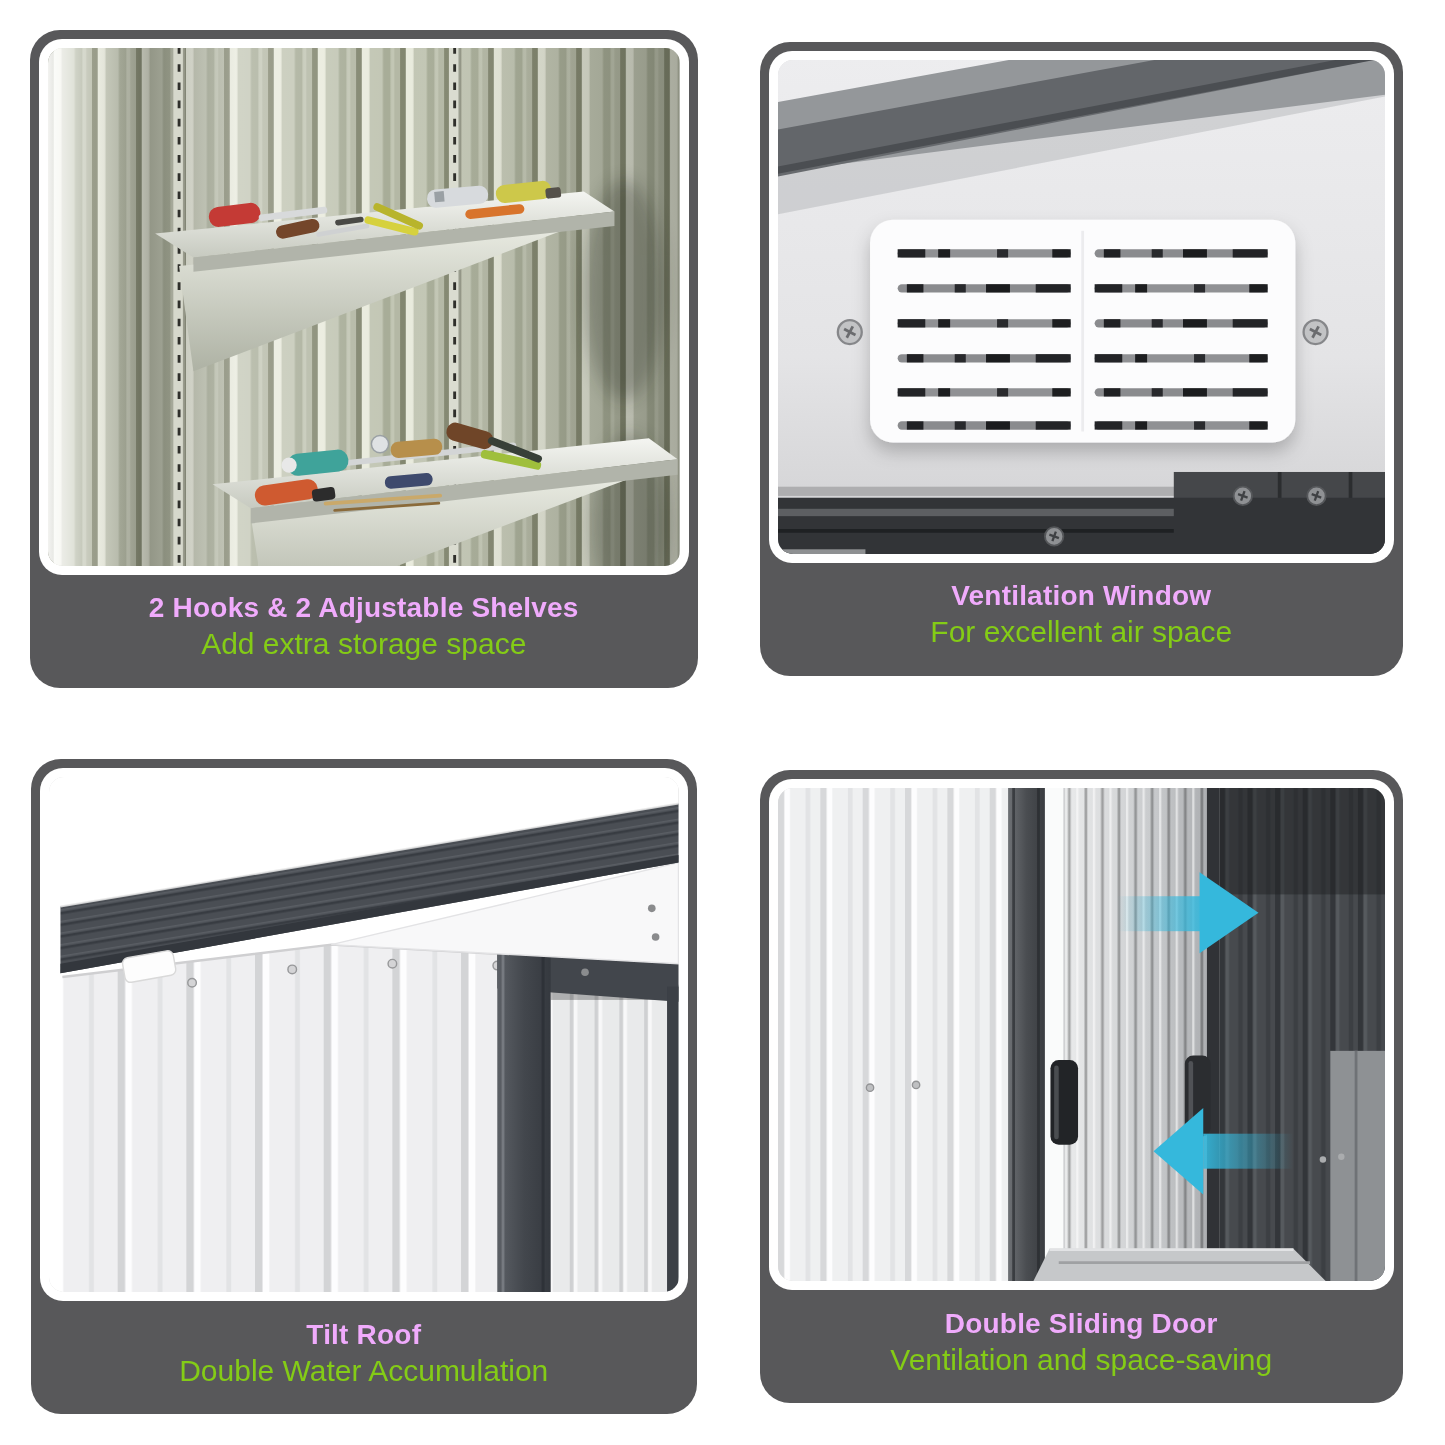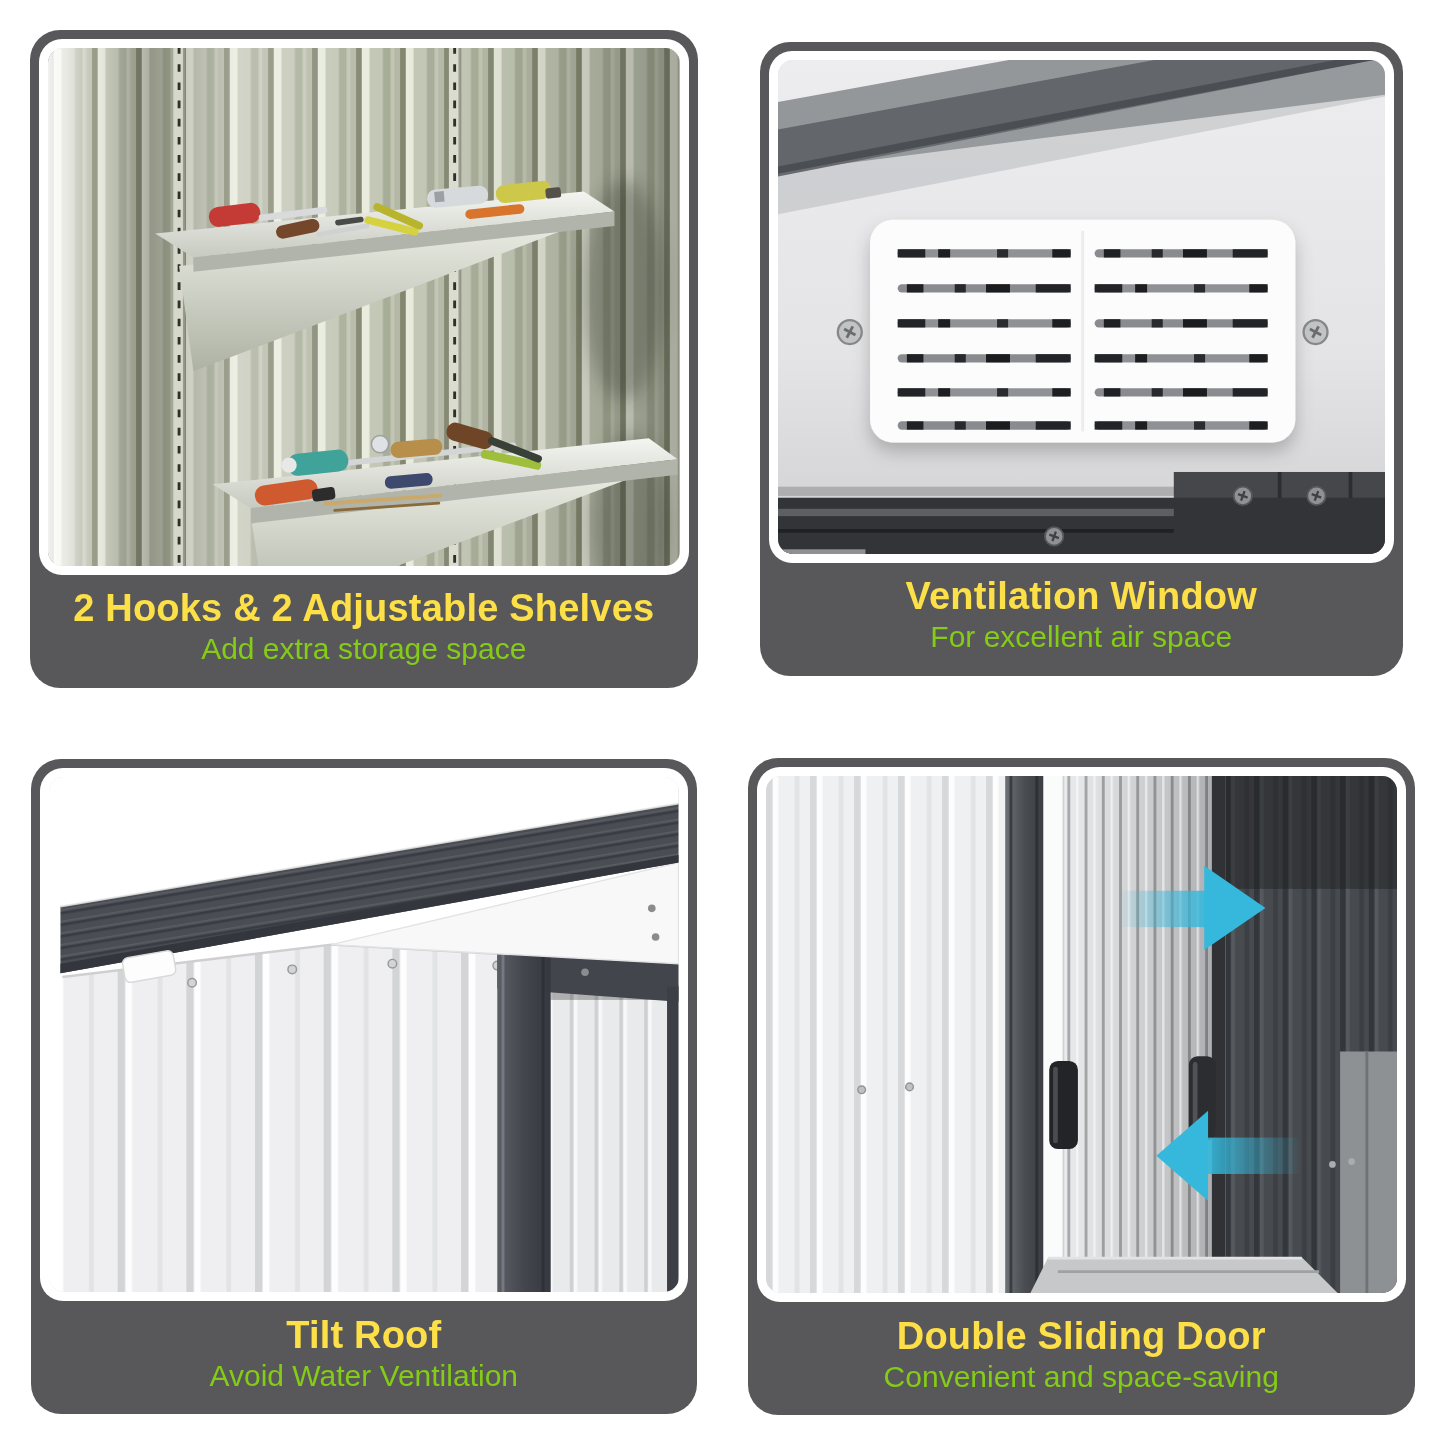--- a/index.html
+++ b/index.html
@@ -20,21 +20,21 @@
   .photo{
     width:100%;height:100%;border-radius:15px;overflow:hidden;
     position:relative;background:#dddddd;
   }
   .photo svg{display:block;width:100%;height:100%;}
   .caption{
     height:104px;display:flex;flex-direction:column;
     align-items:center;justify-content:center;gap:7px;
   }
   .caption .title{
-    font-size:38px;font-weight:700;color:#fde047;line-height:1;
+    font-size:28px;font-weight:700;color:#f0abfc;line-height:1;
     white-space:nowrap;letter-spacing:0.2px;
   }
   .caption .subtitle{
     font-size:30px;font-weight:400;color:#84cc16;line-height:1;
     white-space:nowrap;
   }
 </style>
 </head>
 <body>
 
@@ -294,25 +294,25 @@
             <polygon points="12,198 660,84 660,92 12,208" fill="#33373d"></polygon>
             <line x1="12" y1="138" x2="660" y2="30" stroke="#e8e8e8" stroke-width="2" opacity="0.85"></line>
             <circle cx="468" cy="55" r="5" fill="#ffffff"></circle>
             <rect x="78" y="188" width="54" height="26" rx="6" fill="#fdfdfd" stroke="#d9d9d9" stroke-width="1.5" transform="rotate(-10 105 201)"></rect>
           </g>
         </svg>
       </div>
     </div>
     <figcaption class="caption">
       <div class="title">Tilt Roof</div>
-      <div class="subtitle">Avoid Water Ventilation</div>
+      <div class="subtitle">Double Water Accumulation</div>
     </figcaption>
   </figure>
 
-  <figure class="card" style="margin:0">
+  <figure class="card" style="margin:12px">
     <div class="photo-frame">
       <div class="photo">
         <svg viewBox="0 0 660 545" preserveAspectRatio="xMidYMid slice">
           <defs>
             <pattern id="corrW4" width="46" height="10" patternUnits="userSpaceOnUse">
               <rect width="46" height="10" fill="#eff0f1"></rect>
               <rect width="7" height="10" fill="#d7d8da"></rect>
               <rect x="7" width="6" height="10" fill="#fdfdfe"></rect>
               <rect x="30" width="5" height="10" fill="#e2e3e5"></rect>
             </pattern>
@@ -392,17 +392,17 @@
           </g>
           <g>
             <rect x="462" y="380" width="98" height="38" fill="url(#cyanL)"></rect>
             <polygon points="408,399 462,352 462,446" fill="#35b8dc"></polygon>
           </g>
         </svg>
       </div>
     </div>
     <figcaption class="caption">
       <div class="title">Double Sliding Door</div>
-      <div class="subtitle">Convenient and space-saving</div>
+      <div class="subtitle">Ventilation and space-saving</div>
     </figcaption>
   </figure>
 
 </div>
 
 </body></html>

